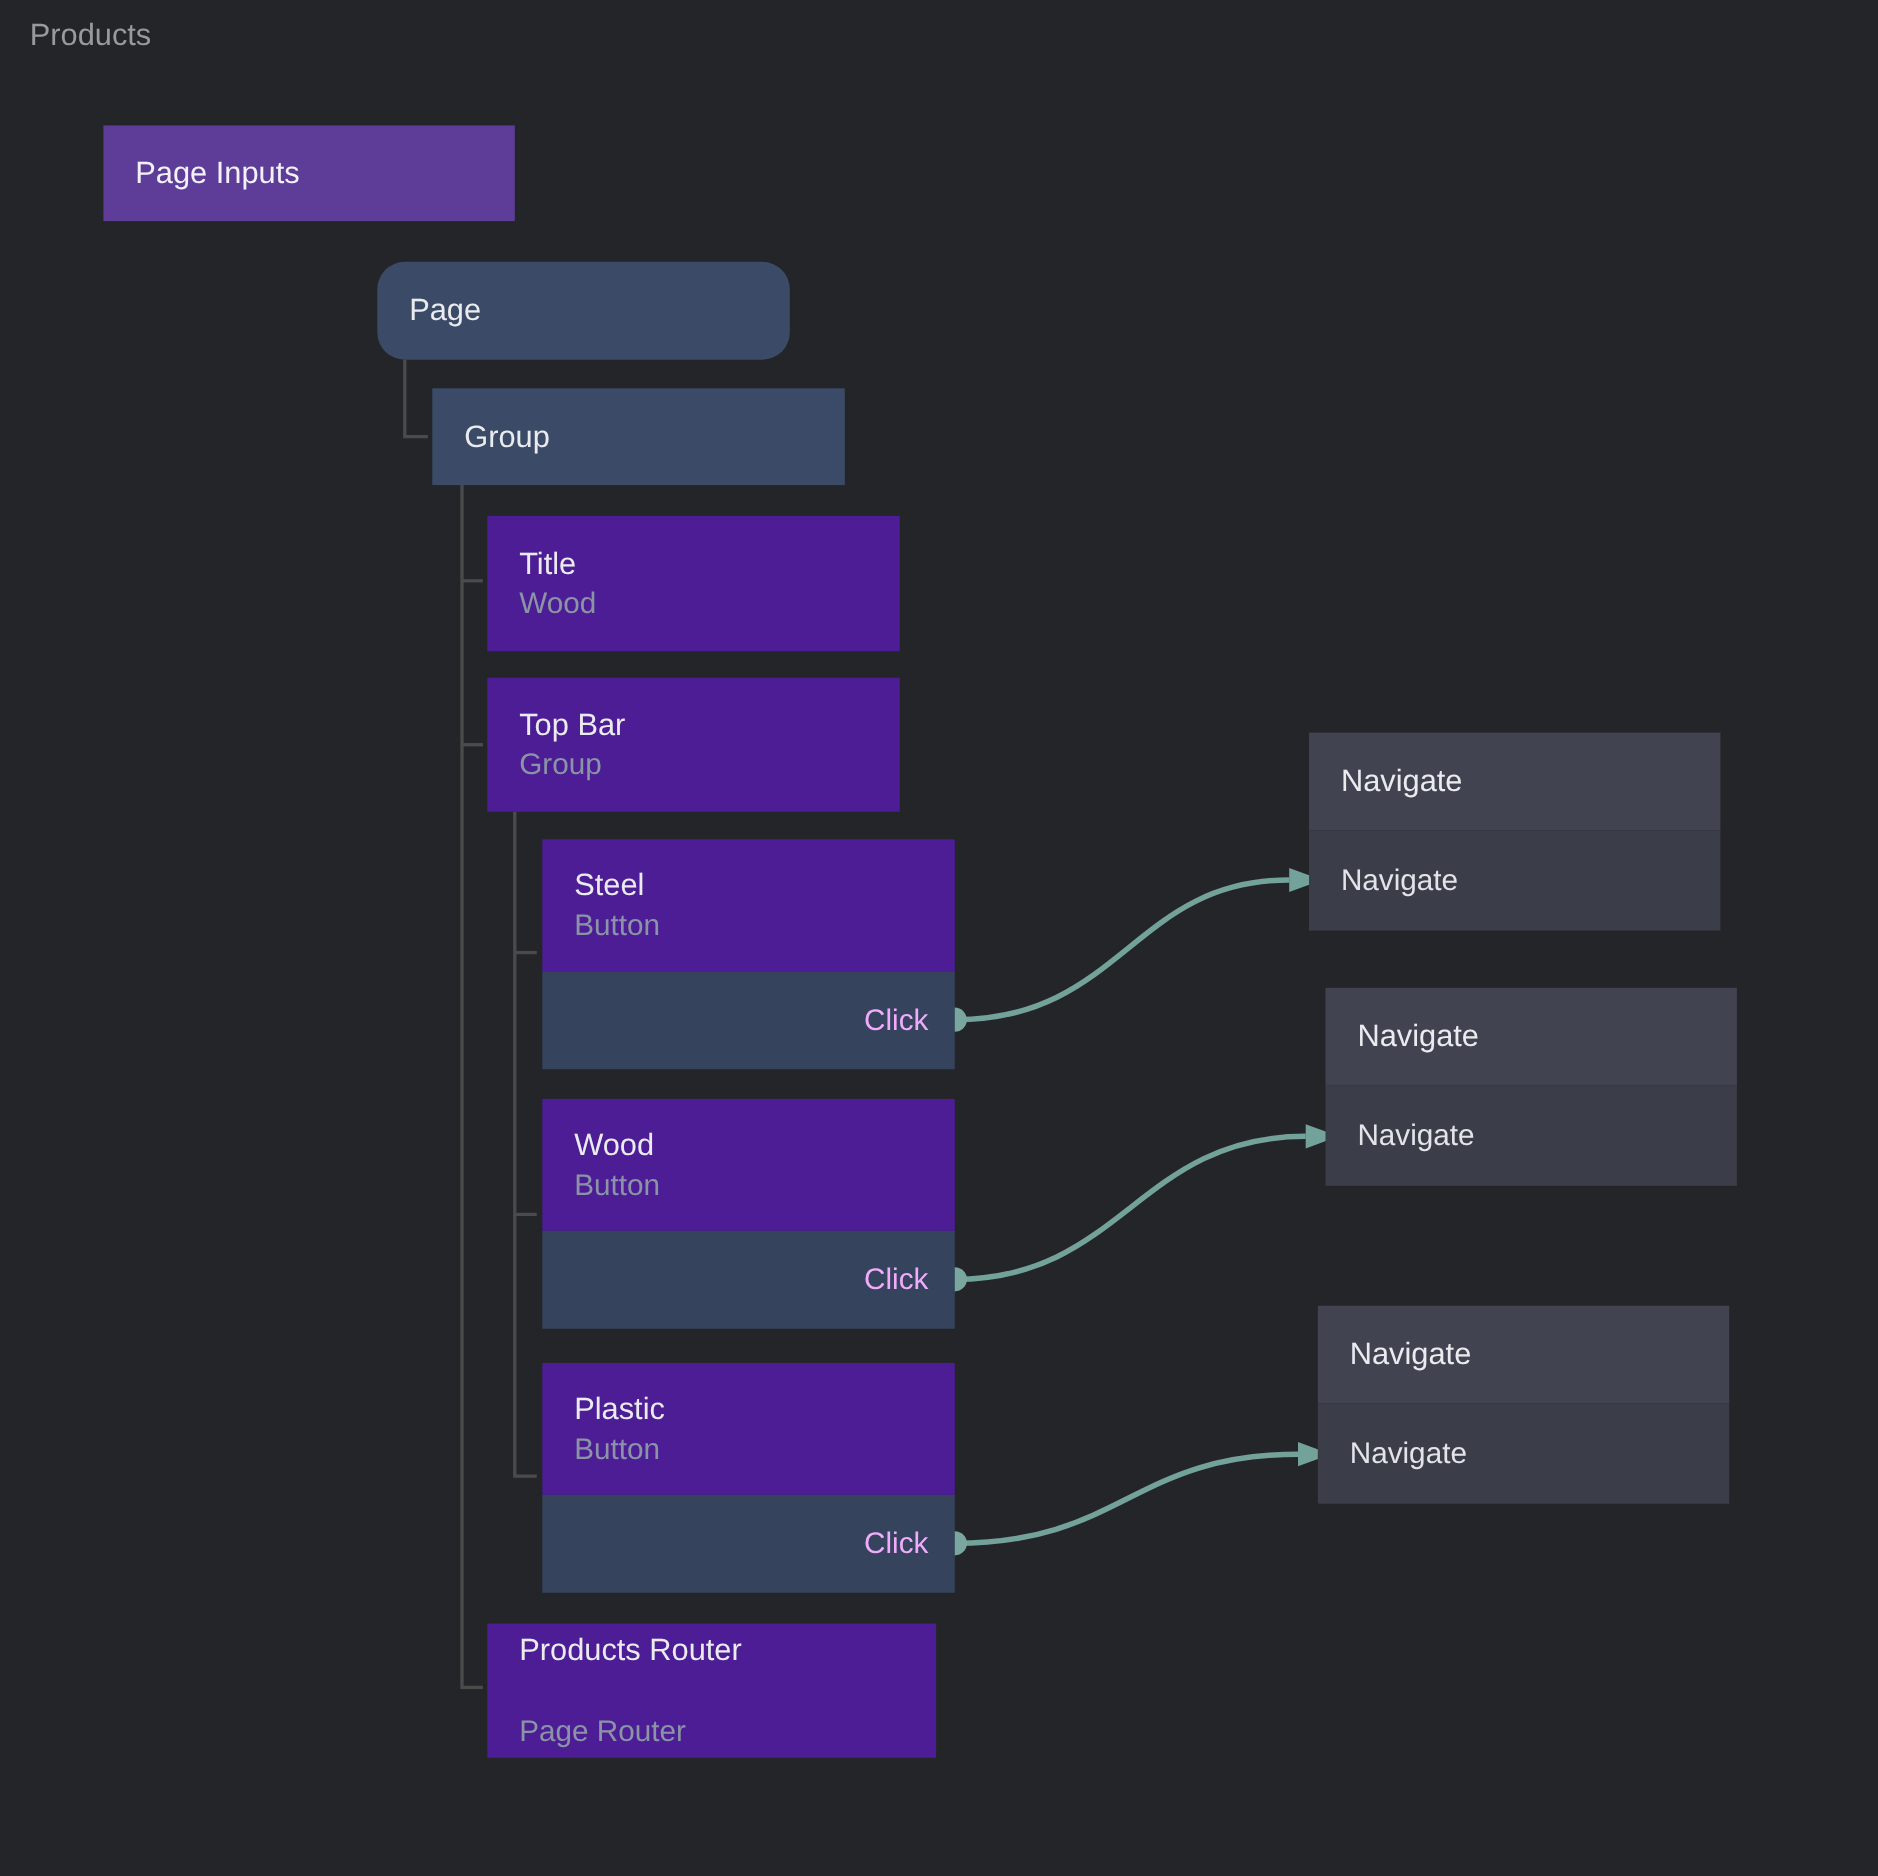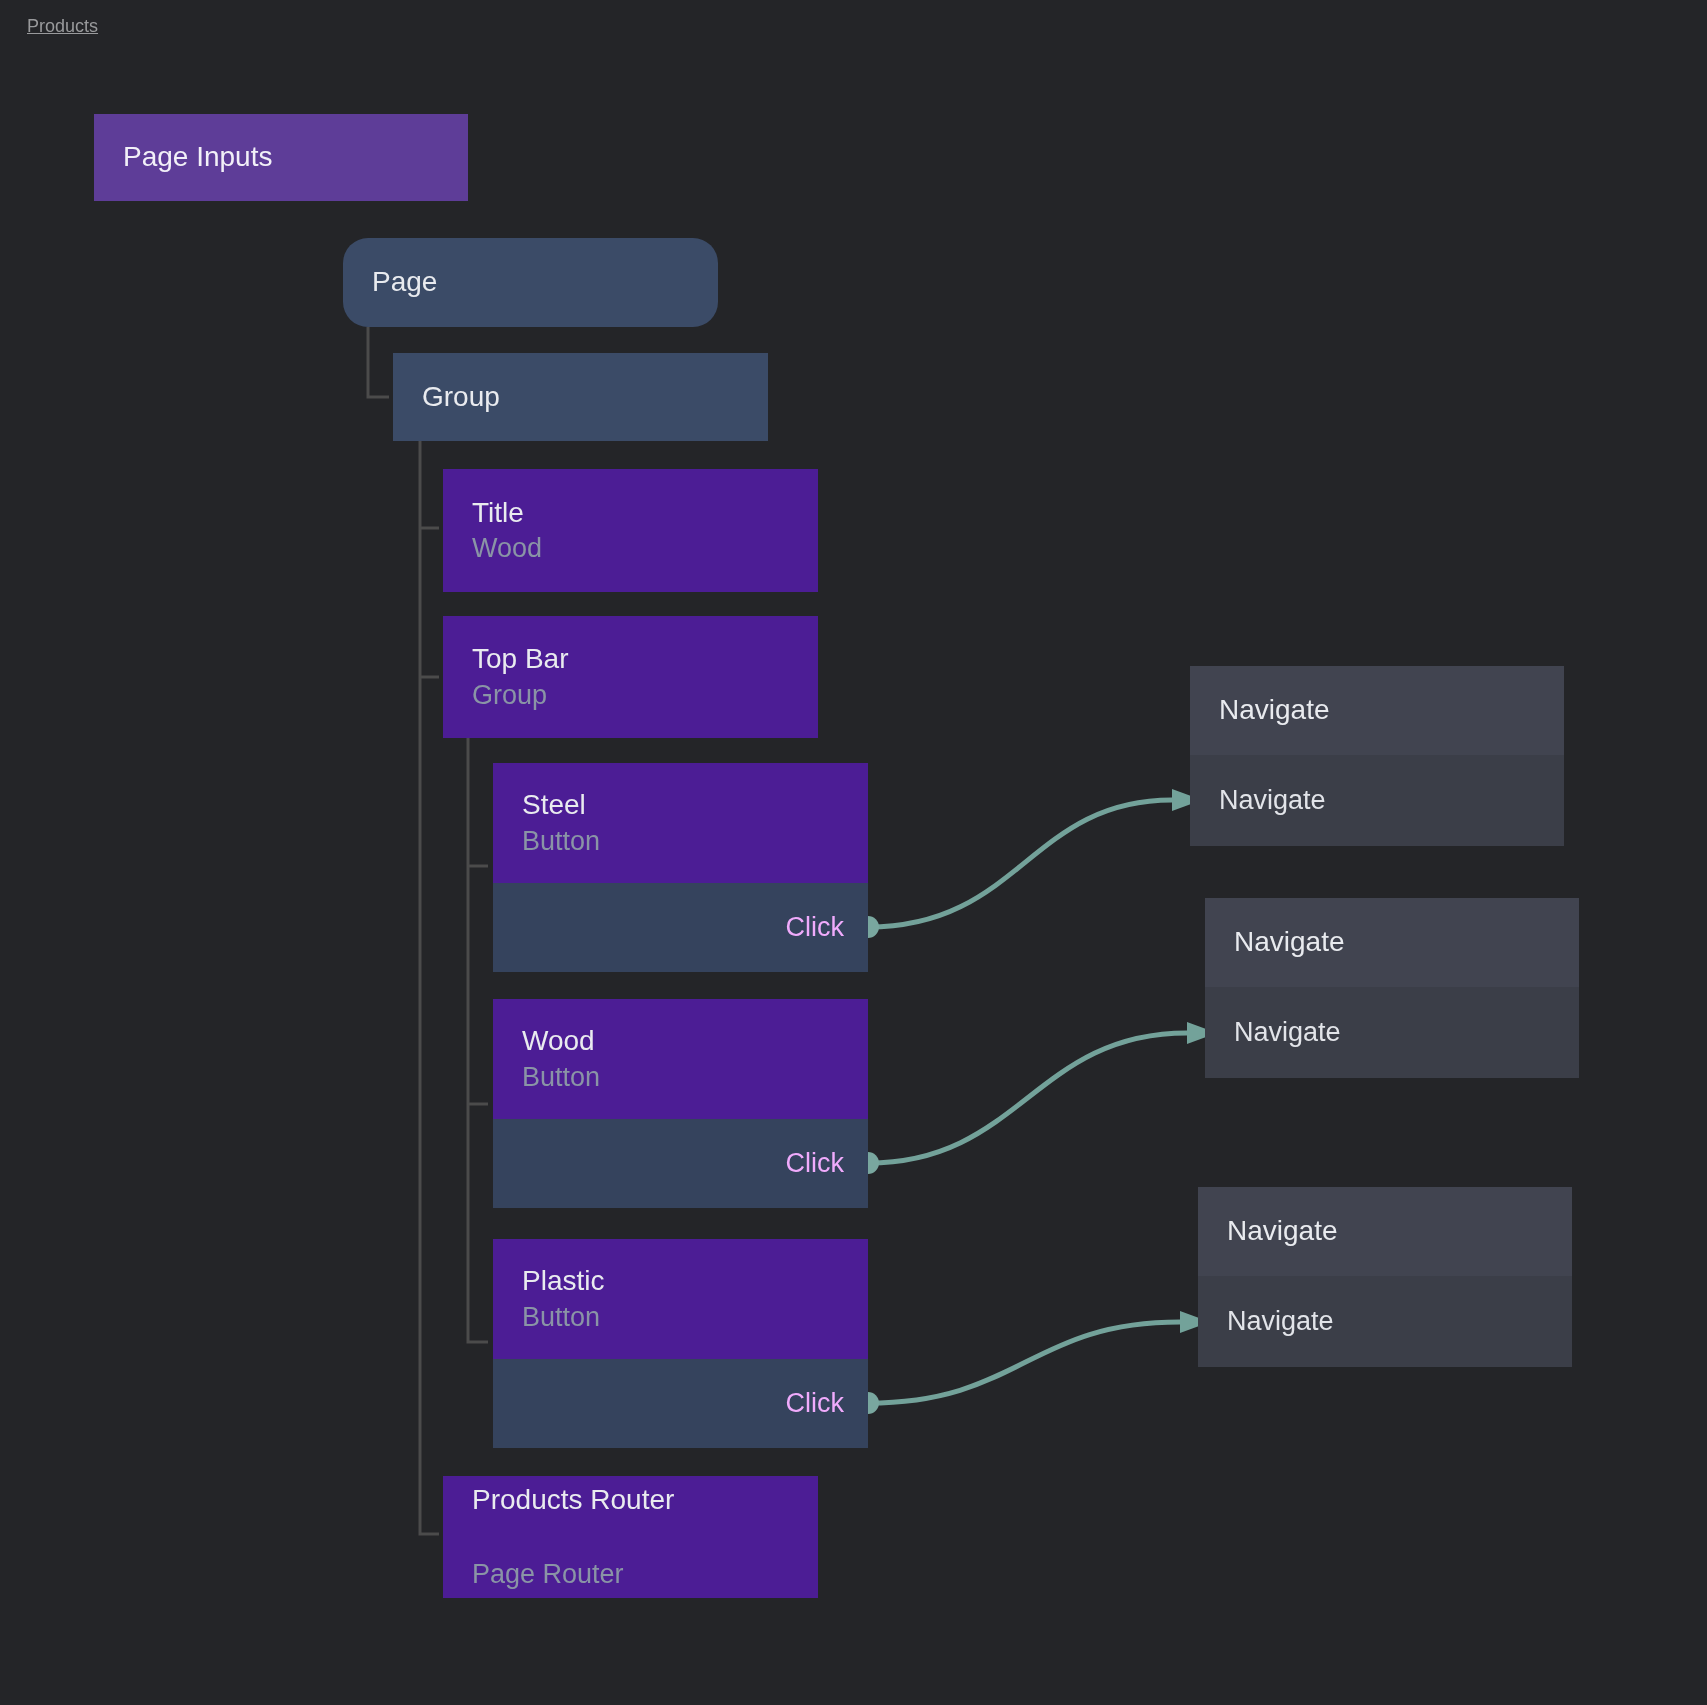--- a/index.html
+++ b/index.html
@@ -5,21 +5,21 @@
   html,body{margin:0;padding:0;}
   body{
     width:1707px;height:1705px;
     background:#242528;
     font-family:"Liberation Sans","DejaVu Sans",sans-serif;
     overflow:hidden;position:relative;
   }
   .canvas{position:absolute;inset:0;}
   .canvas-title{
     position:absolute;left:27px;top:16px;
-    font-size:18px;color:#999a9c;text-decoration:underline;
+    font-size:28px;color:#999a9c;
   }
   .node{position:absolute;box-sizing:border-box;}
   
   .single{display:flex;align-items:center;padding-left:29px;}
   .root{background:#5E3D98;}
   .blue{background:#3B4B67;}
   .node-label{font-size:28px;color:#E9EBEF;line-height:1.3;}
   .root .node-label{color:#F2F0F8;}
   
   .hdr{
@@ -125,21 +125,21 @@
   <div class="node" style="left:493px;top:1239px;width:375px;height:209px;">
     <div class="hdr" style="height:120px;width:100%;">
       <div class="node-label">Plastic</div>
       <div class="node-sub">Button</div>
     </div>
     <div class="click-row" style="height:89px;width:100%;">
       <span class="click-label">Click</span>
     </div>
   </div>
 
-  <div class="node hdr" style="left:443px;top:1476px;width:375px;height:122px;gap:38px;">
+  <div class="node hdr" style="left:443px;top:1476px;width:408px;height:122px;gap:38px;">
     <div class="node-label">Products Router</div>
     <div class="node-sub">Page Router</div>
   </div>
 
   <div class="node" style="left:1190px;top:666px;width:374px;">
     <div class="nav-hdr">
       <div class="node-label">Navigate</div>
     </div>
     <div class="nav-row">
       <div class="node-label">Navigate</div>

